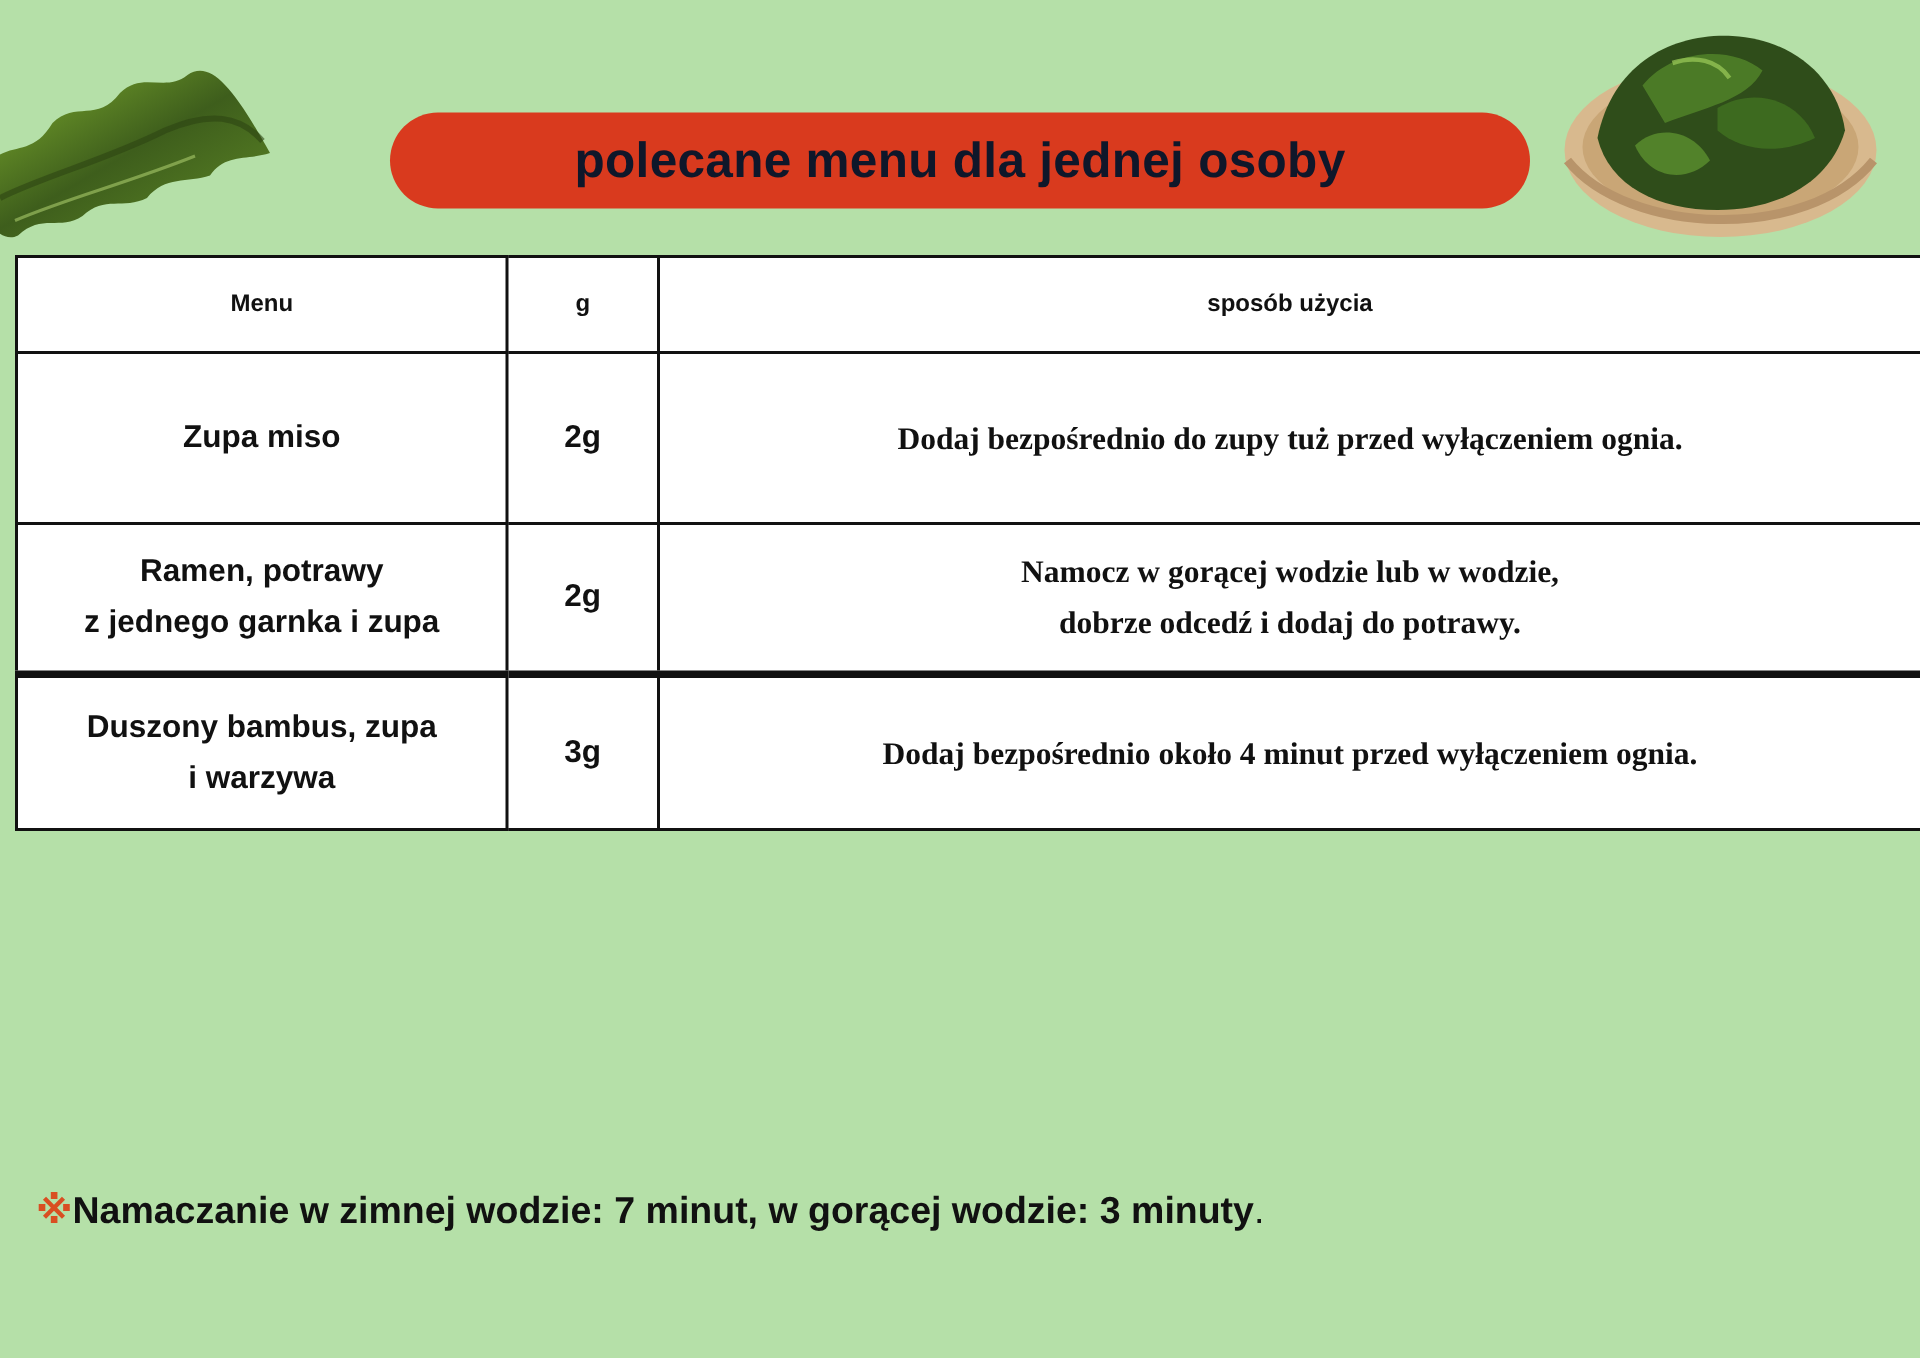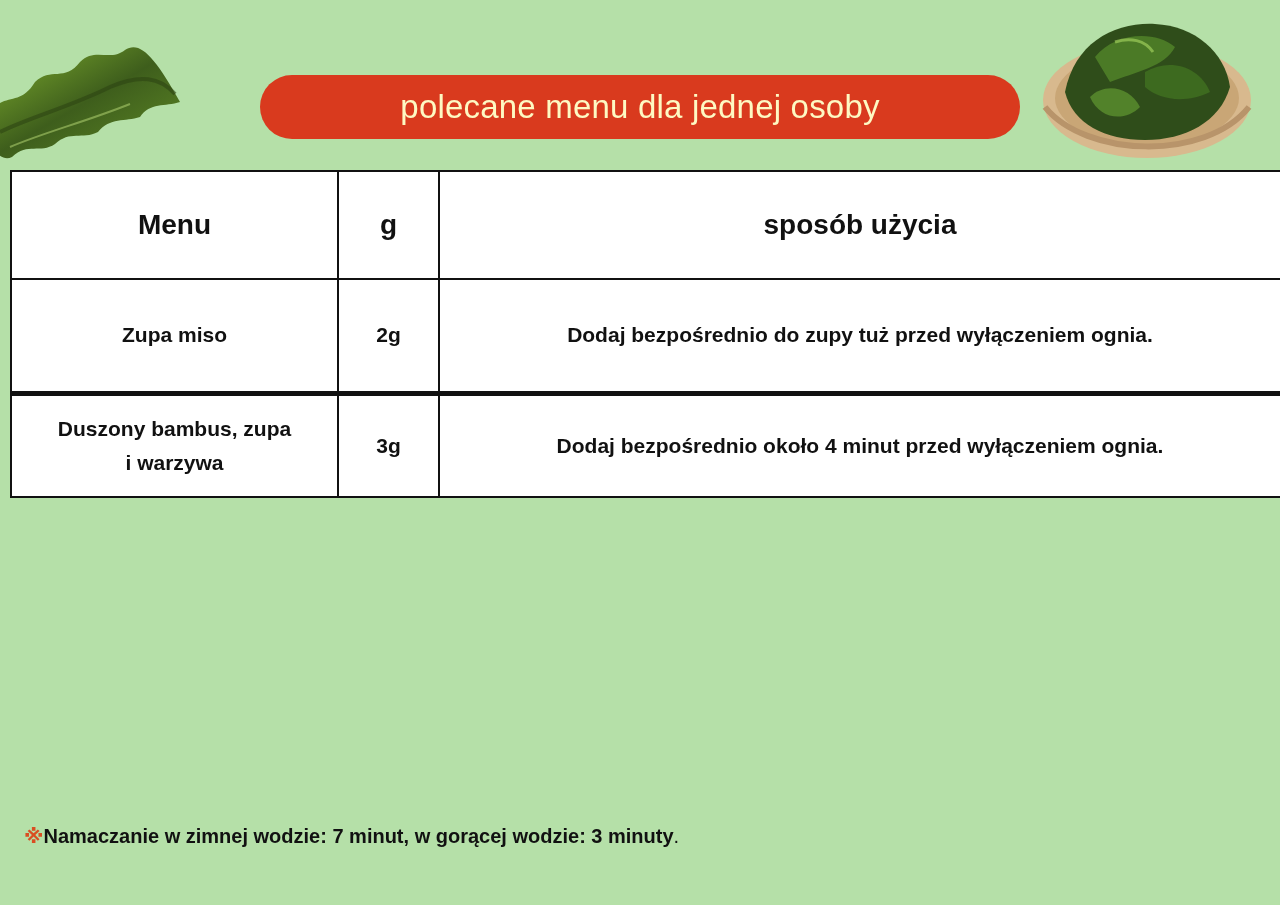--- a/index.html
+++ b/index.html
@@ -19,48 +19,48 @@
     .bowl {
       position: absolute; left: 1035px; top: 12px; width: 220px; height: 155px;
     }
 
     .title-pill {
       position: absolute; left: 260px; top: 75px; width: 760px; height: 64px;
       background: #d93a1e; border-radius: 32px;
       display: flex; align-items: center; justify-content: center;
     }
     .title-pill span {
-      color: #fef9c3; font-size: 33px; font-weight: normal; letter-spacing: 0.2px;
+      color: #0f172a; font-size: 33px; font-weight: bold; letter-spacing: 0.2px;
     }
 
     .menu-table {
       position: absolute; left: 10px; top: 170px; width: 1270px;
       border-collapse: collapse; background: #fff;
       table-layout: fixed;
     }
     .menu-table td, .menu-table th {
       border: 2.5px solid #111;
       text-align: center; vertical-align: middle;
       font-weight: bold; font-size: 21px; line-height: 34px;
     }
-    .menu-table th { height: 108px; font-size: 28px; }
+    .menu-table th { height: 64px; font-size: 16px; }
     .col-menu { width: 327px; }
     .col-g { width: 101px; }
     .col-use { width: 842px; }
     .row-1 td { height: 114px; }
     .row-2 td { height: 100px; }
     .row-3 td { height: 100px; }
     .row-4 td { height: 104px; border-top-width: 5px; }
     .row-5 td { height: 99px; }
-    .use-cell { font-size: 21px; padding: 0 30px; }
+    .use-cell { font-size: 21px; padding: 0 30px; font-family: Liberation Serif, serif; }
     .line { display: block; }
 
     .footnote {
-      position: absolute; left: 24px; top: 824px;
-      font-size: 20px; font-weight: bold; color: #111;
+      position: absolute; left: 24px; top: 792px;
+      font-size: 25px; font-weight: bold; color: #111;
       white-space: nowrap;
     }
     .footnote .mark { color: #d94e22; font-weight: bold; }
     .footnote .dot { font-weight: normal; }
   </style>
 </head>
 <body>
 
 <div class="page">
 
@@ -109,20 +109,31 @@
     <tr class="row-1">
       <td>
         <span class="line">Zupa miso</span>
       </td>
       <td>2g</td>
       <td class="use-cell">
         <span class="line">Dodaj bezpośrednio do zupy tuż przed wyłączeniem ognia.</span>
       </td>
     </tr>
 
+    <tr class="row-2">
+      <td>
+        <span class="line">Ramen, potrawy</span>
+        <span class="line">z jednego garnka i zupa</span>
+      </td>
+      <td>2g</td>
+      <td class="use-cell">
+        <span class="line">Namocz w gorącej wodzie lub w wodzie,</span>
+        <span class="line">dobrze odcedź i dodaj do potrawy.</span>
+      </td>
+    </tr>
 
 
     <tr class="row-4">
       <td>
         <span class="line">Duszony bambus, zupa</span>
         <span class="line">i warzywa</span>
       </td>
       <td>3g</td>
       <td class="use-cell">
         <span class="line">Dodaj bezpośrednio około 4 minut przed wyłączeniem ognia.</span>

